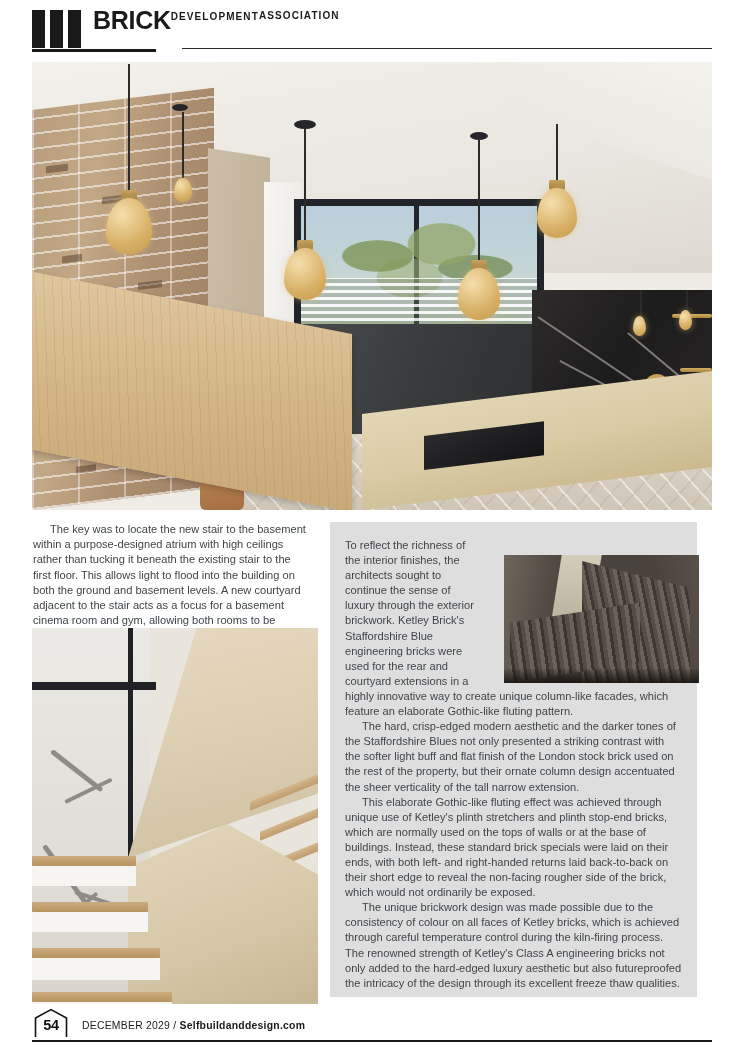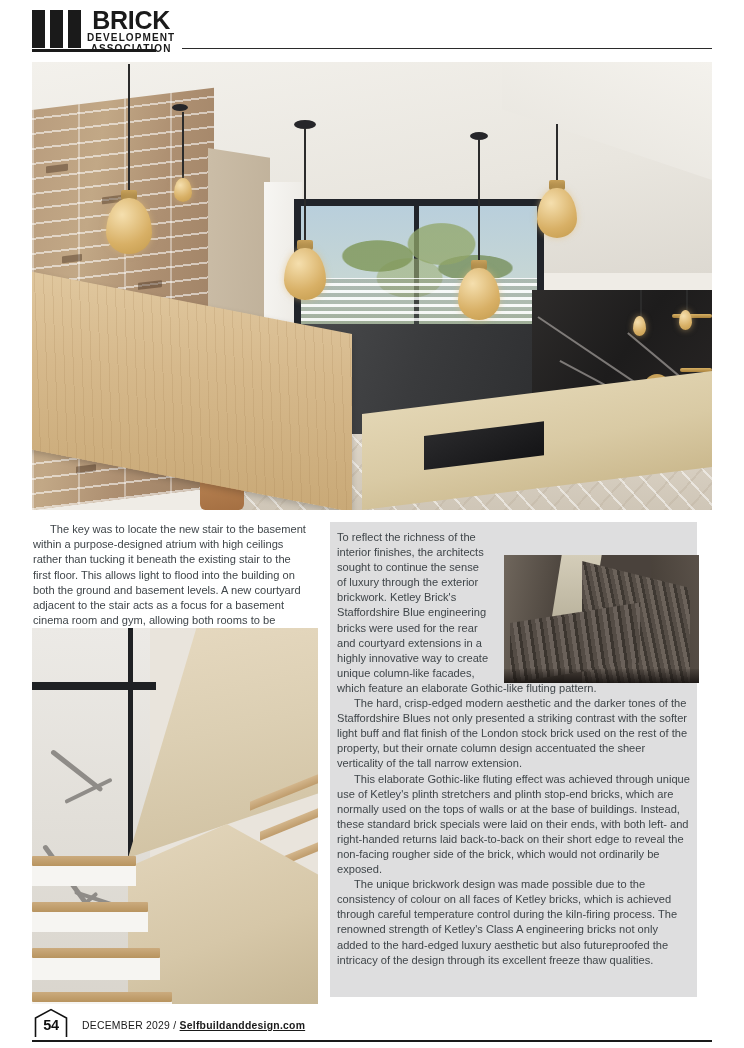--- a/index.html
+++ b/index.html
@@ -36,23 +36,23 @@
     gap: 5px;
     height: 38px;
     align-items: stretch;
   }
   .logo-bars i {
     display: block;
     width: 13px;
     background: #1a1a1a;
   }
   .logo-text {
-    margin-left: 6px;
+    margin-left: 12px;
     display: flex;
-    flex-direction: column;
+    flex-direction: row;
     justify-content: flex-start;
     text-align: center;
   }
   .logo-brick {
     font-size: 25px;
     font-weight: bold;
     letter-spacing: -0.3px;
     line-height: 21px;
     color: #1a1a1a;
   }
@@ -383,21 +383,21 @@
   .sidebar-title {
     margin: 0;
     font-family: "DejaVu Serif", serif;
     font-size: 24.5px;
     font-weight: bold;
     letter-spacing: -0.3px;
     color: #141414;
     line-height: 26px;
   }
   .sidebar-body {
-    margin: 0;
+    margin: 8px;
     font-size: 11.1px;
     line-height: 15.1px;
     color: #3f4549;
   }
   .sidebar-body p { margin: 0; text-indent: 17px; }
   .sidebar-body p.first { text-indent: 0; }
   .float-img-spacer {
     float: right;
     width: 200px;
     height: 136px;
@@ -440,21 +440,21 @@
     letter-spacing: -0.2px;
   }
   .footer-text {
     position: absolute;
     left: 50px;
     top: 12px;
     font-size: 10.4px;
     letter-spacing: 0.25px;
     color: #1a1a1a;
   }
-  .footer-text .site { font-weight: bold; text-decoration: underline; }
+  .footer-text .site { font-weight: bold; }
 </style>
 </head>
 <body>
 
 <div class="header">
   <div class="logo">
     <div class="logo-bars">
       <i></i>
         <i></i>
         <i></i>

